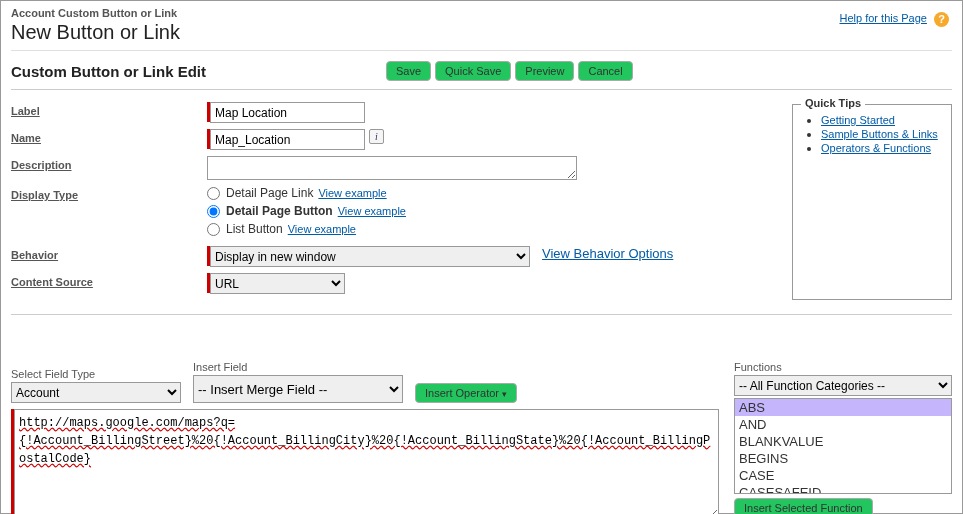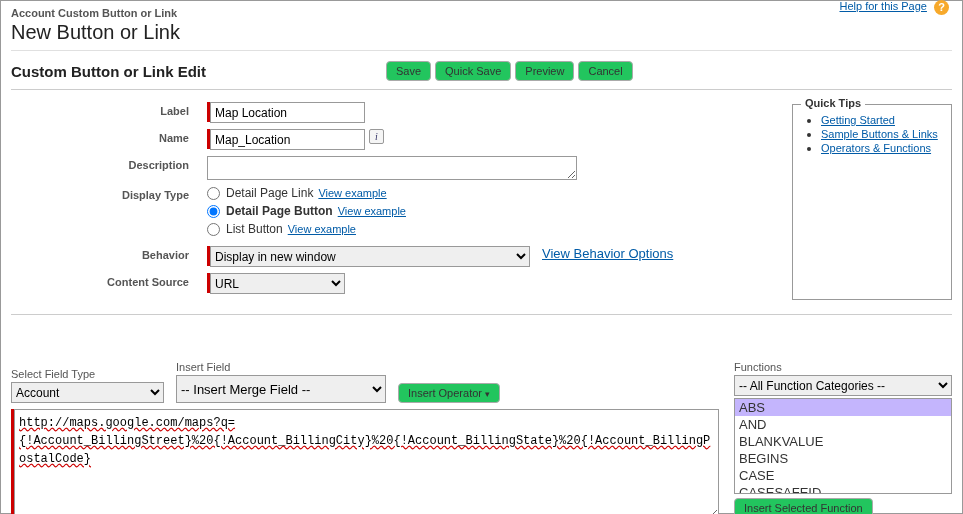--- a/index.html
+++ b/index.html
@@ -1,51 +1,51 @@
 <!DOCTYPE html>
 <html><head>
 <meta charset="utf-8">
 <style>
 * { box-sizing: border-box; margin: 0; padding: 0; }
 body { font-family: Arial, Helvetica, sans-serif; font-size: 12px; color: #333; background: #fff; width: 963px; height: 514px; overflow: hidden; position: relative; }
 .page { border: 1px solid #999; width: 963px; height: 514px; padding: 6px 10px 10px 10px; }
 .breadcrumb { font-size: 11px; color: #555; font-weight: bold; }
 .page-title { font-size: 20px; font-weight: normal; color: #222; margin-top: 2px; }
-.help-link { position: absolute; top: 0; right: 14px; font-size: 11px; color: #015ba7; text-decoration: none; }
+.help-link { position: absolute; top: 12px; right: 14px; font-size: 11px; color: #015ba7; text-decoration: none; }
 .help-icon { display: inline-block; width: 15px; height: 15px; border-radius: 50%; background: #f7a92b; color: #fff; text-align: center; line-height: 15px; font-weight: bold; font-size: 11px; vertical-align: middle; margin-left: 4px; }
 .hr-top { border: none; border-top: 1px solid #e0e0e0; margin: 6px 0 0 0; }
 .section-bar { display: flex; align-items: center; padding: 10px 0 8px 0; border-bottom: 1px solid #ccc; margin-bottom: 12px; }
 .section-title { font-size: 15px; font-weight: bold; color: #222; }
 .btn-row { margin-left: 180px; display: flex; gap: 4px; }
 .btn { font-size: 11px; padding: 3px 9px; background: #22c55e; border: 1px solid #aaa; border-radius: 4px; cursor: pointer; color: #333; }
 .form-area { display: flex; }
 .form-left { flex: 1; }
 .form-row { display: flex; align-items: flex-start; margin-bottom: 6px; }
-.form-label { width: 196px; text-align: right; padding-right: 18px; font-size: 11px; color: #555; padding-top: 3px; font-weight: bold; }
+.form-label { width: 196px; text-align: left; padding-right: 18px; font-size: 11px; color: #555; padding-top: 3px; font-weight: bold; text-decoration: underline; }
 .req-bar { display: inline-block; width: 3px; height: 20px; background: #c00; vertical-align: middle; margin-right: 0; }
 .text-input { font-size: 12px; padding: 2px 4px; border: 1px solid #999; height: 21px; width: 155px; }
 .info-icon { display: inline-block; width: 15px; height: 15px; border: 1px solid #999; border-radius: 2px; text-align: center; line-height: 13px; font-family: Georgia, serif; font-style: italic; font-size: 10px; color: #336; margin-left: 4px; background: #f5f5f5; cursor: pointer; }
 textarea.desc { width: 370px; height: 24px; border: 1px solid #999; resize: both; font-size: 12px; padding: 2px; }
 .radio-row { display: flex; align-items: center; margin-bottom: 4px; font-size: 12px; }
 .radio-row input { margin-right: 6px; }
 .view-ex { color: #015ba7; text-decoration: underline; font-size: 11px; margin-left: 5px; cursor: pointer; }
 select.behavior { width: 320px; height: 21px; border: 1px solid #999; font-size: 12px; }
 select.content-src { width: 135px; height: 21px; border: 1px solid #999; font-size: 12px; }
 .behavior-link { color: #015ba7; text-decoration: underline; font-size: 13px; margin-left: 12px; cursor: pointer; }
 .quick-tips { border: 1px solid #999; width: 160px; padding: 8px 10px 10px 10px; position: relative; margin-top: 2px; }
 .quick-tips-title { position: absolute; top: -8px; left: 8px; background: #fff; padding: 0 4px; font-size: 11px; font-weight: bold; }
 .quick-tips ul { list-style: disc; padding-left: 18px; }
 .quick-tips li a { color: #015ba7; text-decoration: underline; font-size: 11px; }
 .hr-mid { border: none; border-top: 1px solid #ccc; margin: 14px 0 10px 0; }
 .lower { display: flex; gap: 2px; margin-top: 46px; }
 .lower-left { flex: 1; }
 .field-row { display: flex; align-items: flex-end; gap: 12px; margin-bottom: 6px; }
 .field-col { display: flex; flex-direction: column; }
 .field-col label { font-size: 11px; color: #555; margin-bottom: 2px; }
-select.sft { width: 153px; height: 21px; border: 1px solid #999; font-size: 12px; }
+select.sft { width: 170px; height: 21px; border: 1px solid #999; font-size: 12px; }
 select.imf { width: 210px; height: 28px; border: 1px solid #999; font-size: 13px; }
 .editor-wrap { display: flex; }
 .editor-req { width: 3px; background: #c00; height: 110px; }
 textarea.editor { width: 705px; height: 110px; border: 1px solid #999; font-family: "Courier New", monospace; font-size: 12px; padding: 4px; resize: both; text-decoration: underline; text-decoration-style: wavy; text-decoration-color: #c00; line-height: 1.5; }
 .functions-col { width: 218px; }
 .functions-col label { font-size: 11px; color: #555; display: block; margin-bottom: 2px; }
 select.func-cat { width: 218px; height: 21px; border: 1px solid #999; font-size: 12px; margin-bottom: 2px; }
 .func-list { width: 218px; height: 96px; border: 1px solid #999; overflow-y: auto; font-size: 13px; }
 .func-item { padding: 1px 4px; cursor: pointer; }
 .func-item.selected { background: #c4b5fd; }

